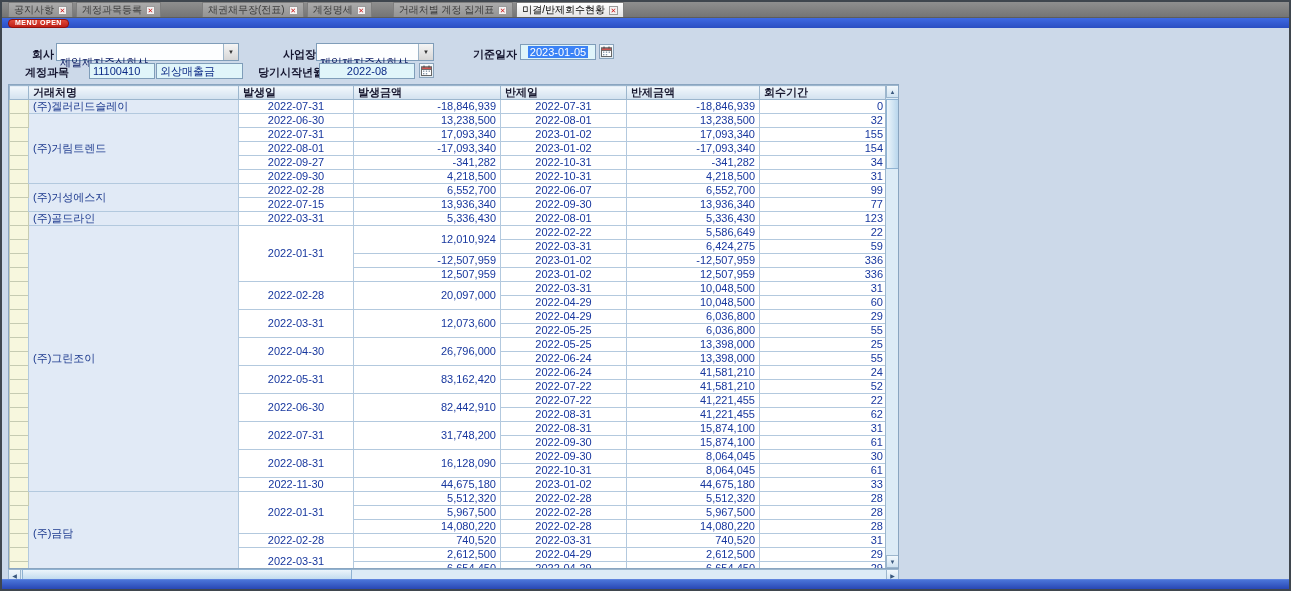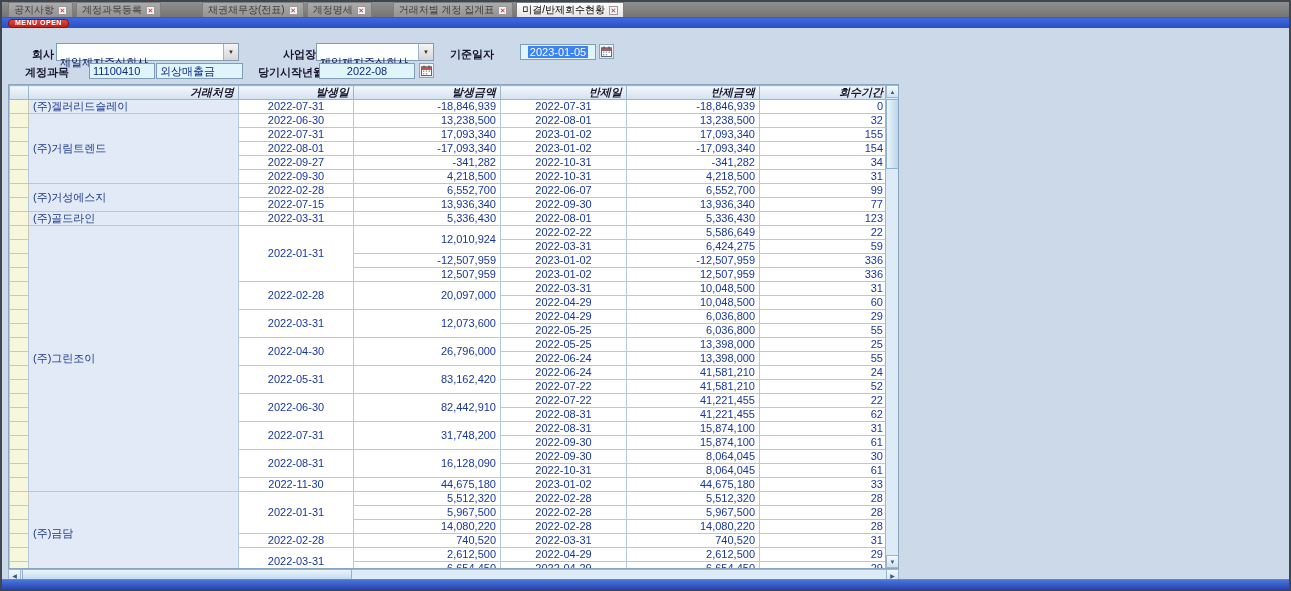--- a/index.html
+++ b/index.html
@@ -44,21 +44,21 @@
   .calbtn { position:absolute; width:15px; height:15px; background:linear-gradient(#f6fafc,#dde8f0);
             border:1px solid #8aa4bc; display:flex; align-items:center; justify-content:center; }
 
   
   .gridwrap { position:absolute; top:82px; left:6px; width:891px; height:485px;
               overflow:hidden; background:#fff; border:1px solid #8aa5c0; }
   table.grid { border-collapse:collapse; table-layout:fixed; width:878px; font-size:11px; }
   .grid th, .grid td { border:1px solid #b3c9de; height:14px; padding:0 4px;
                        overflow:hidden; white-space:nowrap; line-height:13px; }
   .grid th { background:linear-gradient(#f3f8fc,#d2e1ef); border-color:#9cb6cd;
-             font-weight:bold; color:#18182f; text-align:right;font-style:italic; }
+             font-weight:bold; color:#18182f; text-align:left; }
   td.gutter { background:#f7f7de; border-color:#c6cbb2; padding:0; }
   td.cust  { background:#e1eaf6; color:#1d3a8e; text-align:left; vertical-align:middle;margin-top:32px; }
   td.cdate { color:#17379e; text-align:center; }
   td.camt  { color:#17379e; text-align:right; }
   td.cdays { color:#17379e; text-align:right; }
 
   
   .vscroll { position:absolute; top:0; right:0; width:13px; height:100%;
              background:#dcebf6; border-left:1px solid #9cb6cd; }
   .sbox { position:absolute; width:13px; height:13px; background:linear-gradient(#f2f8fc,#cfe2f1);
@@ -119,21 +119,21 @@
       <span class="ctxt">제일제지주식회사</span>
       <span class="cbtn">▼</span>
     </div>
 
     <span class="flabel" style="left:281px;top:45px">사업장</span>
     <div class="combo" style="left:314px;top:41px;width:118px">
       <span class="ctxt">제일제지주식회사</span>
       <span class="cbtn">▼</span>
     </div>
 
-    <span class="flabel" style="left:448px;top:45px">기준일자</span>
+    <span class="flabel" style="left:471px;top:45px">기준일자</span>
     <div class="tinput center" style="left:518px;top:42px;width:76px">
       <span class="selhl">2023-01-05</span>
     </div>
     <div class="calbtn" style="left:597px;top:42px">
       <svg width="11" height="11" viewBox="0 0 11 11">
         <rect x="0.5" y="2" width="10" height="8.5" fill="#ffffff" stroke="#666666"></rect>
         <rect x="0.5" y="2" width="10" height="2.4" fill="#d9534f" stroke="#666666"></rect>
         <line x1="3" y1="0.5" x2="3" y2="2.5" stroke="#444444"></line>
         <line x1="8" y1="0.5" x2="8" y2="2.5" stroke="#444444"></line>
         <g fill="#8899aa">

